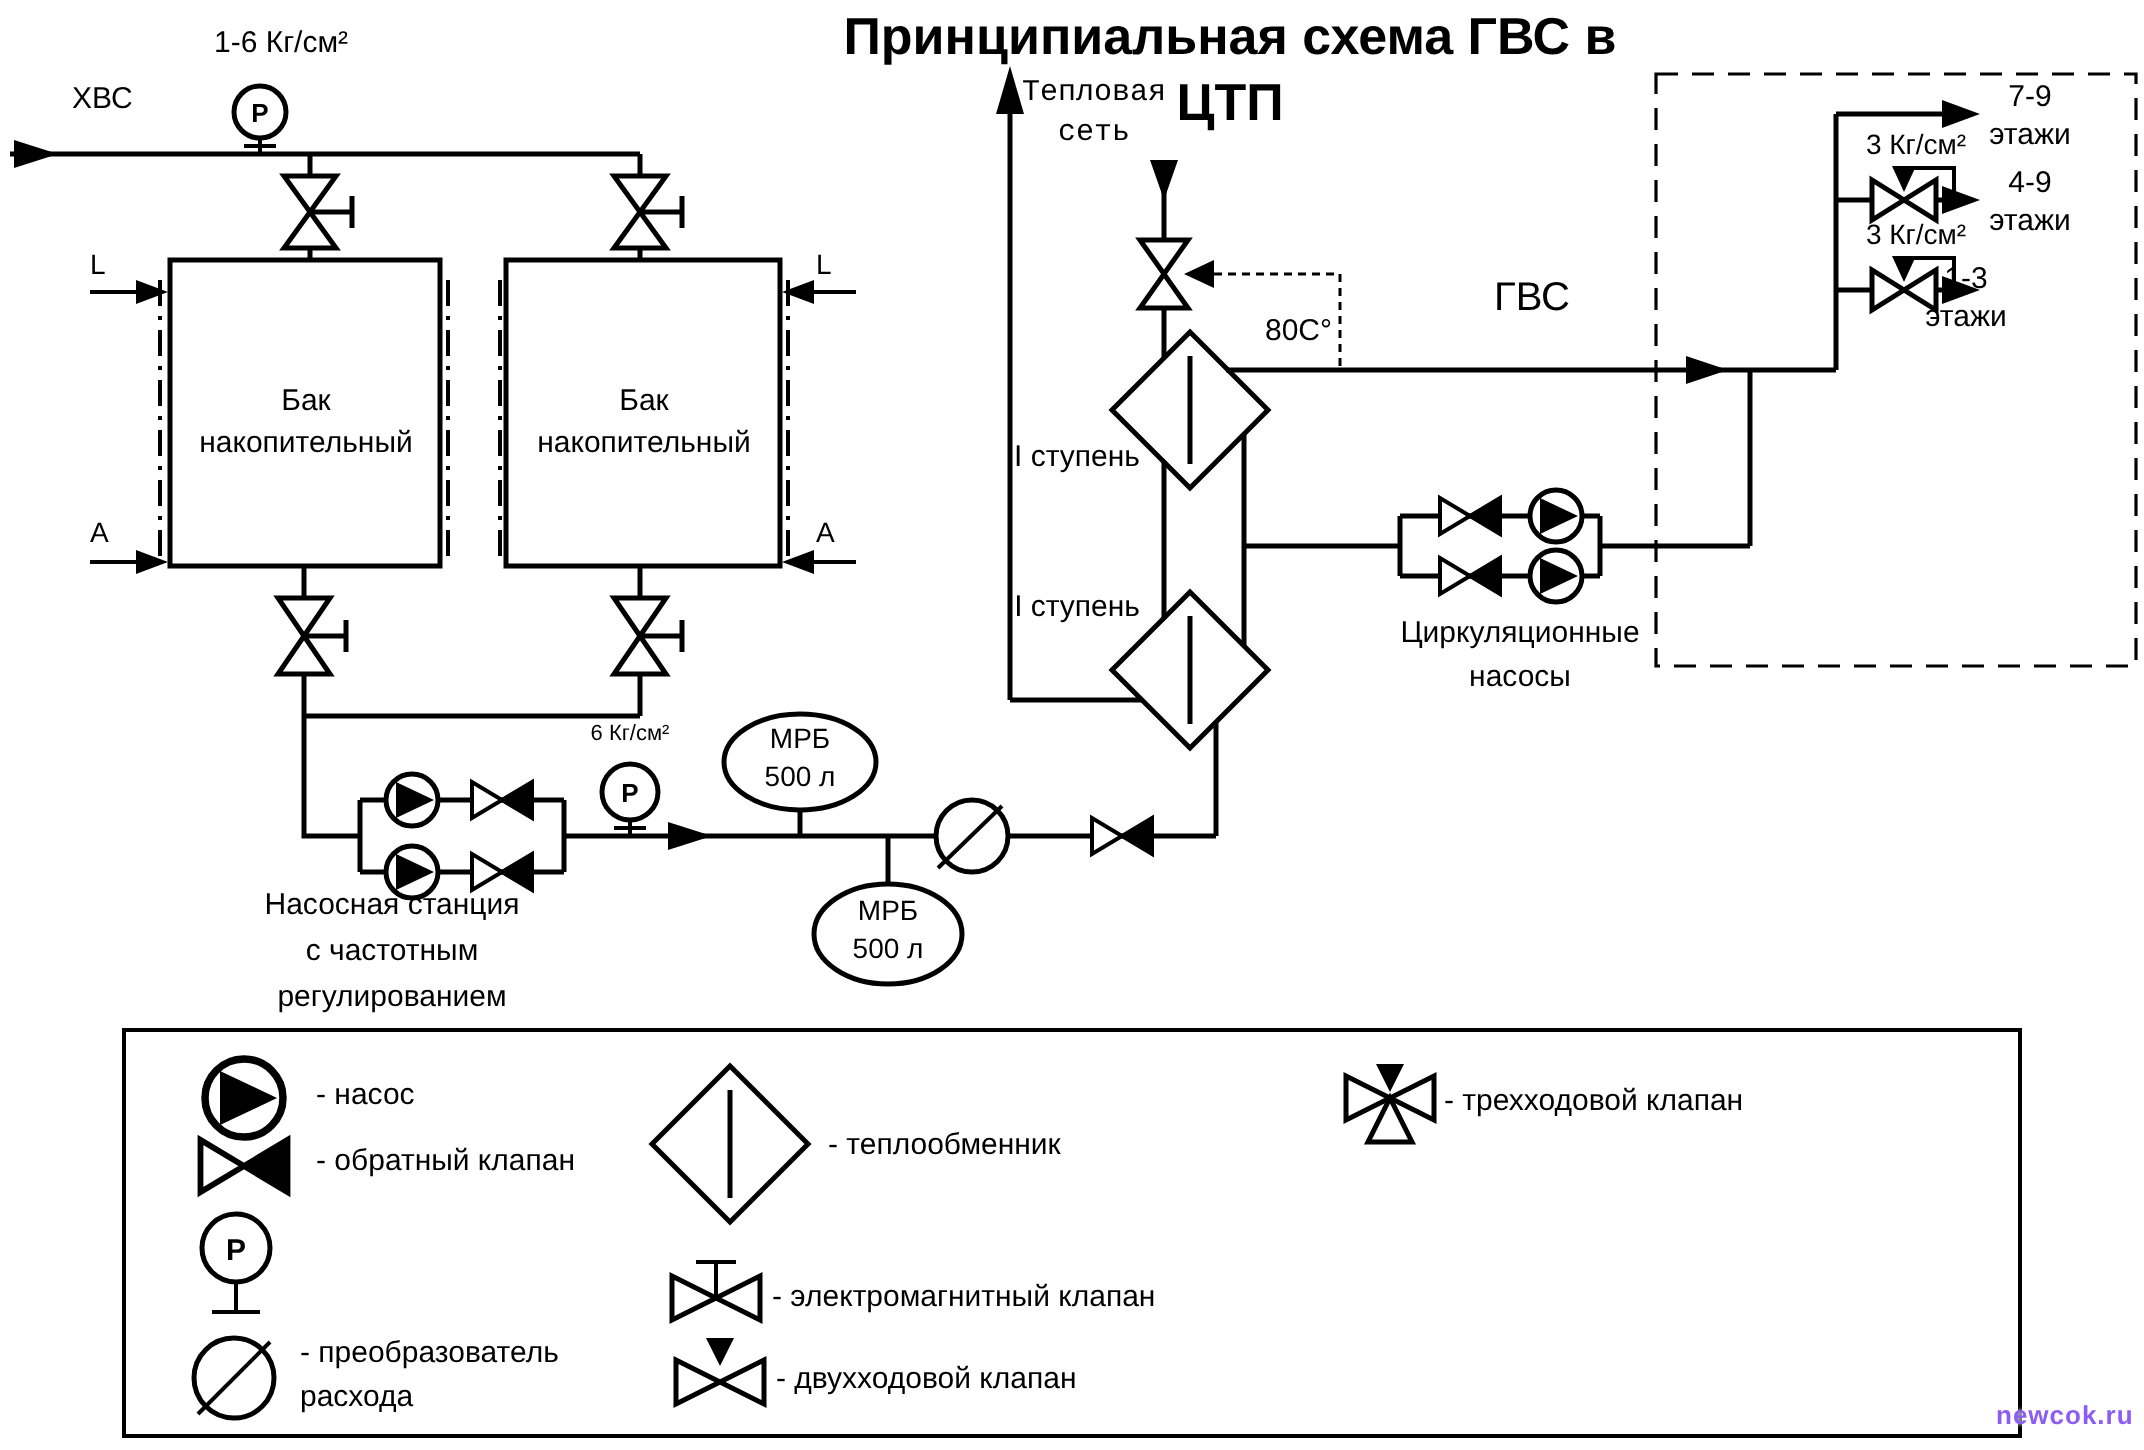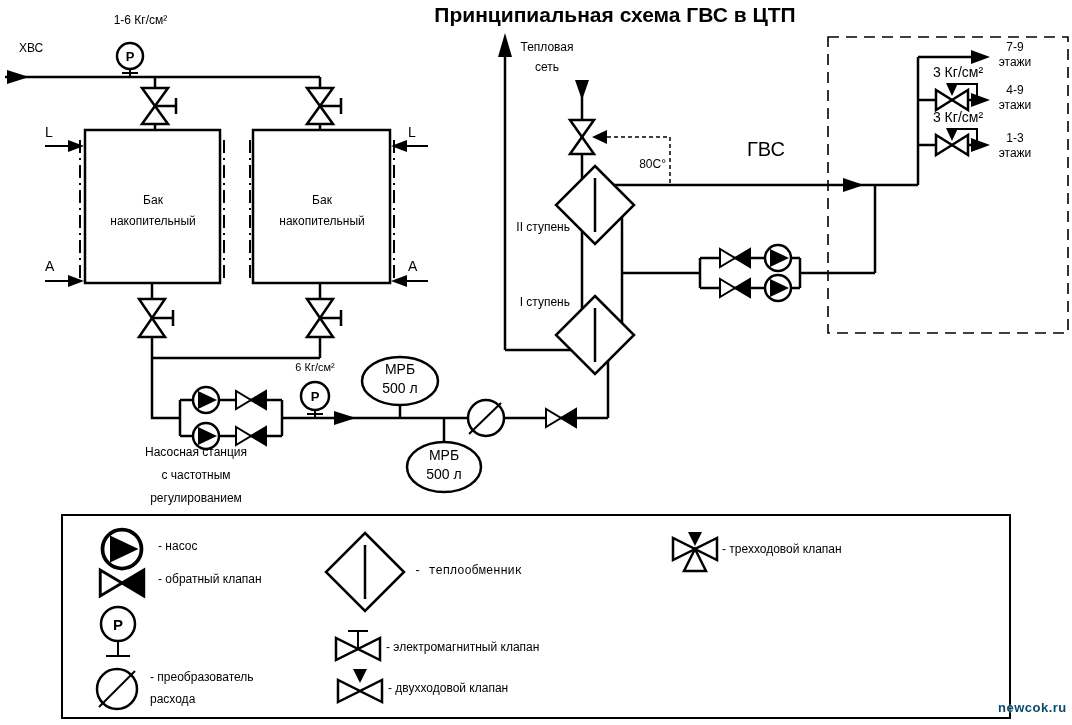--- a/index.html
+++ b/index.html
@@ -9,25 +9,25 @@
   .pipe{stroke:#000;stroke-width:2.5;fill:none;}
   .pipe2{stroke:#000;stroke-width:2;fill:none;}
   .sym{fill:#fff;stroke:#000;stroke-width:2.5;}
   .fillb{fill:#000;stroke:none;}
   .dashdot{stroke:#000;stroke-width:2;fill:none;stroke-dasharray:13 5 2 5;}
   .dotted{stroke:#000;stroke-width:1.5;fill:none;stroke-dasharray:4 3;}
   .dashedbox{stroke:#000;stroke-width:1.6;fill:none;stroke-dasharray:11 7;}
   .box{stroke:#000;stroke-width:2;fill:none;}
   .gtxt{font-family:"Liberation Sans",sans-serif;font-size:13px;font-weight:bold;text-anchor:middle;fill:#000;}
   .gtxt2{font-family:"Liberation Sans",sans-serif;font-size:15px;font-weight:bold;text-anchor:middle;fill:#000;}
-  .lbl{position:absolute;font-size:12px;line-height:1.25;white-space:pre-line;color:#000;}
+  .lbl{position:absolute;font-size:15px;line-height:1.25;white-space:pre-line;color:#000;}
   .c{text-align:center;}
   .r{text-align:right;}
-  .title{font-size:21px;font-weight:bold;}
-  .wm{font-size:13px;font-weight:bold;color:#0c4a6e;text-shadow:0 0 2px #fff;letter-spacing:.5px;}
+  .title{font-size:26px;font-weight:bold;}
+  .wm{font-size:13px;font-weight:bold;color:#8b5cf6;text-shadow:0 0 2px #fff;letter-spacing:.5px;}
 </style>
 </head>
 <body>
 
 <div class="page">
 
 <svg width="1072" height="725" viewBox="0 0 1072 725">
   <defs>
     <g id="pump-symbol">
           <circle r="13" fill="#fff" stroke="#000" stroke-width="2.5"></circle>
@@ -217,57 +217,59 @@
   </g>
   <g>
     <polygon class="sym" points="673,538 673,560 695,549"></polygon>
     <polygon class="sym" points="717,538 717,560 695,549"></polygon>
     <polygon class="sym" points="684,571 706,571 695,549"></polygon>
     <polygon class="fillb" points="688,532 702,532 695,546"></polygon>
   </g>
 </svg>
 
 <div class="lbl title c" style="left:400px;top:2px;width:430px;">Принципиальная схема ГВС в ЦТП</div>
-<div class="lbl" style="left:19px;top:41px;text-align:center;">ХВС</div>
+<div class="lbl" style="left:36px;top:41px;text-align:center;">ХВС</div>
 <div class="lbl c" style="left:93px;top:13px;width:95px;">1-6 Кг/см²</div>
 <div class="lbl c" style="left:88px;top:190px;width:130px;line-height:21px;">Бак
 накопительный</div>
 <div class="lbl c" style="left:256px;top:190px;width:132px;line-height:21px;">Бак
 накопительный</div>
 <div class="lbl" style="left:45px;top:124px;font-size:14px;">L</div>
 <div class="lbl" style="left:45px;top:258px;font-size:14px;">A</div>
 <div class="lbl" style="left:408px;top:124px;font-size:14px;">L</div>
 <div class="lbl" style="left:408px;top:258px;font-size:14px;">A</div>
-<div class="lbl c" style="left:508px;top:37px;width:78px;line-height:20px;">Тепловая
+<div class="lbl c" style="left:508px;top:37px;width:78px;line-height:20px;font-family:Liberation Mono, monospace;">Тепловая
 сеть</div>
 <div class="lbl r" style="left:616px;top:157px;width:50px;">80С°</div>
 <div class="lbl c" style="left:736px;top:137px;width:60px;font-size:20px;">ГВС</div>
 <div class="lbl r" style="left:486px;top:220px;width:84px;">II ступень</div>
 <div class="lbl r" style="left:486px;top:295px;width:84px;">I ступень</div>
+<div class="lbl c" style="left:688px;top:306px;width:144px;line-height:22px;">Циркуляционные
+насосы</div>
 <div class="lbl c" style="left:922px;top:64px;width:72px;font-size:14px;">3 Кг/см²</div>
 <div class="lbl c" style="left:922px;top:109px;width:72px;font-size:14px;">3 Кг/см²</div>
 <div class="lbl c" style="left:985px;top:40px;width:60px;">7-9
 этажи</div>
 <div class="lbl c" style="left:985px;top:83px;width:60px;">4-9
 этажи</div>
-<div class="lbl c" style="left:985px;top:131px;width:60px;">1-3
+<div class="lbl c" style="left:953px;top:131px;width:60px;">1-3
 этажи</div>
 <div class="lbl c" style="left:273px;top:361px;width:84px;font-size:11px;">6 Кг/см²</div>
 <div class="lbl c" style="left:366px;top:360px;width:68px;font-size:14px;line-height:19px;">МРБ
 500 л</div>
 <div class="lbl c" style="left:410px;top:446px;width:68px;font-size:14px;line-height:19px;">МРБ
 500 л</div>
 <div class="lbl c" style="left:90px;top:441px;width:212px;line-height:23px;">Насосная станция
 с частотным
 регулированием</div>
 
 <div class="lbl" style="left:158px;top:539px;">- насос</div>
 <div class="lbl" style="left:158px;top:572px;">- обратный клапан</div>
 <div class="lbl" style="left:150px;top:666px;line-height:22px;">- преобразователь
 расхода</div>
-<div class="lbl" style="left:414px;top:564px;font-family:Liberation Mono, monospace;">- теплообменник</div>
+<div class="lbl" style="left:414px;top:564px;">- теплообменник</div>
 <div class="lbl" style="left:386px;top:640px;">- электромагнитный клапан</div>
 <div class="lbl" style="left:388px;top:681px;">- двухходовой клапан</div>
 <div class="lbl" style="left:722px;top:542px;">- трехходовой клапан</div>
 
 <div class="lbl wm" style="left:998px;top:700px;">newcok.ru</div>
 
 </div>
 
 </body></html>

